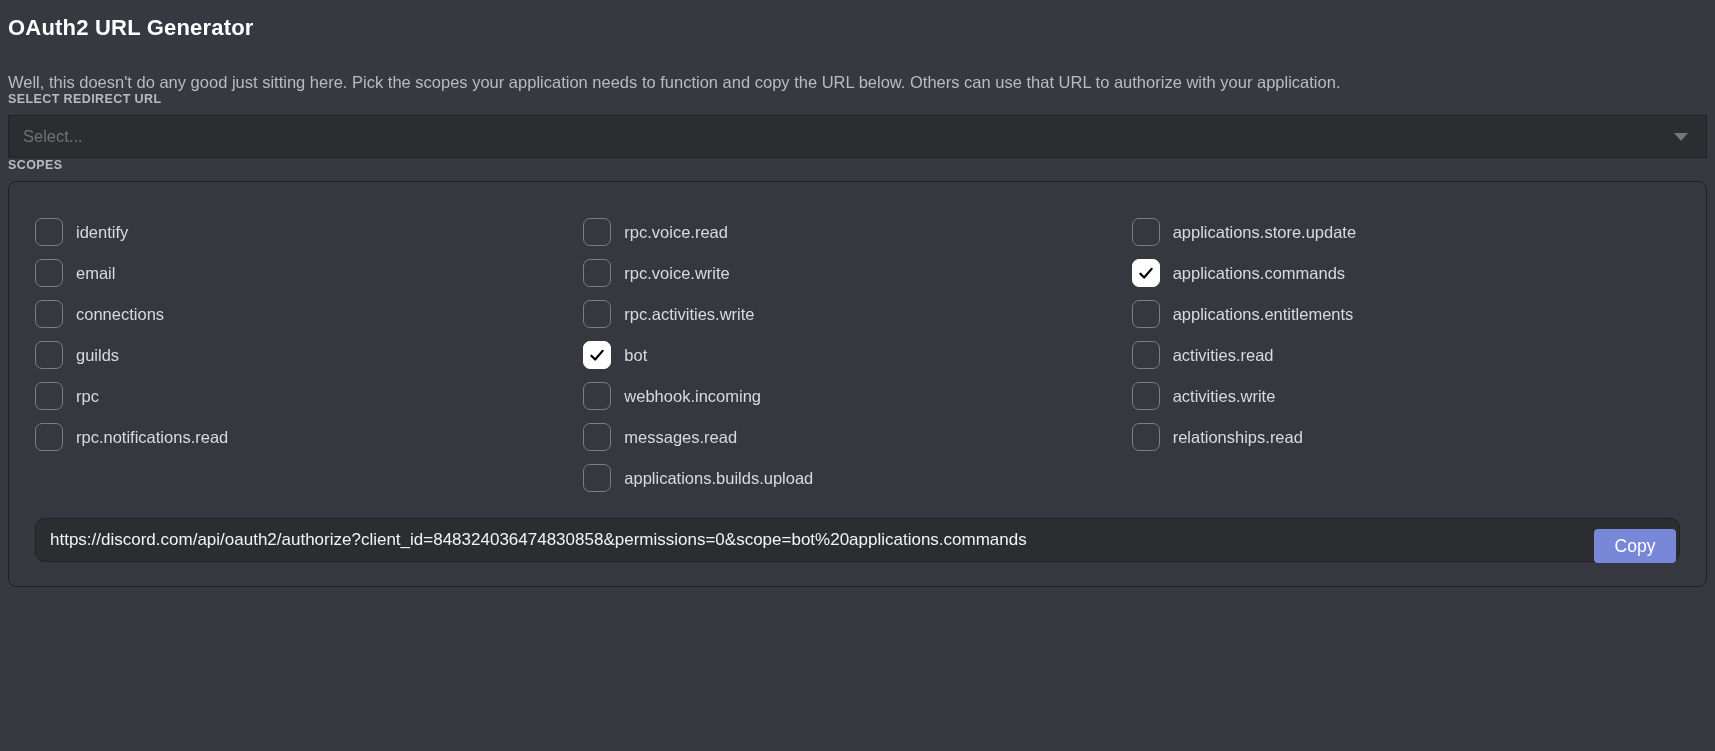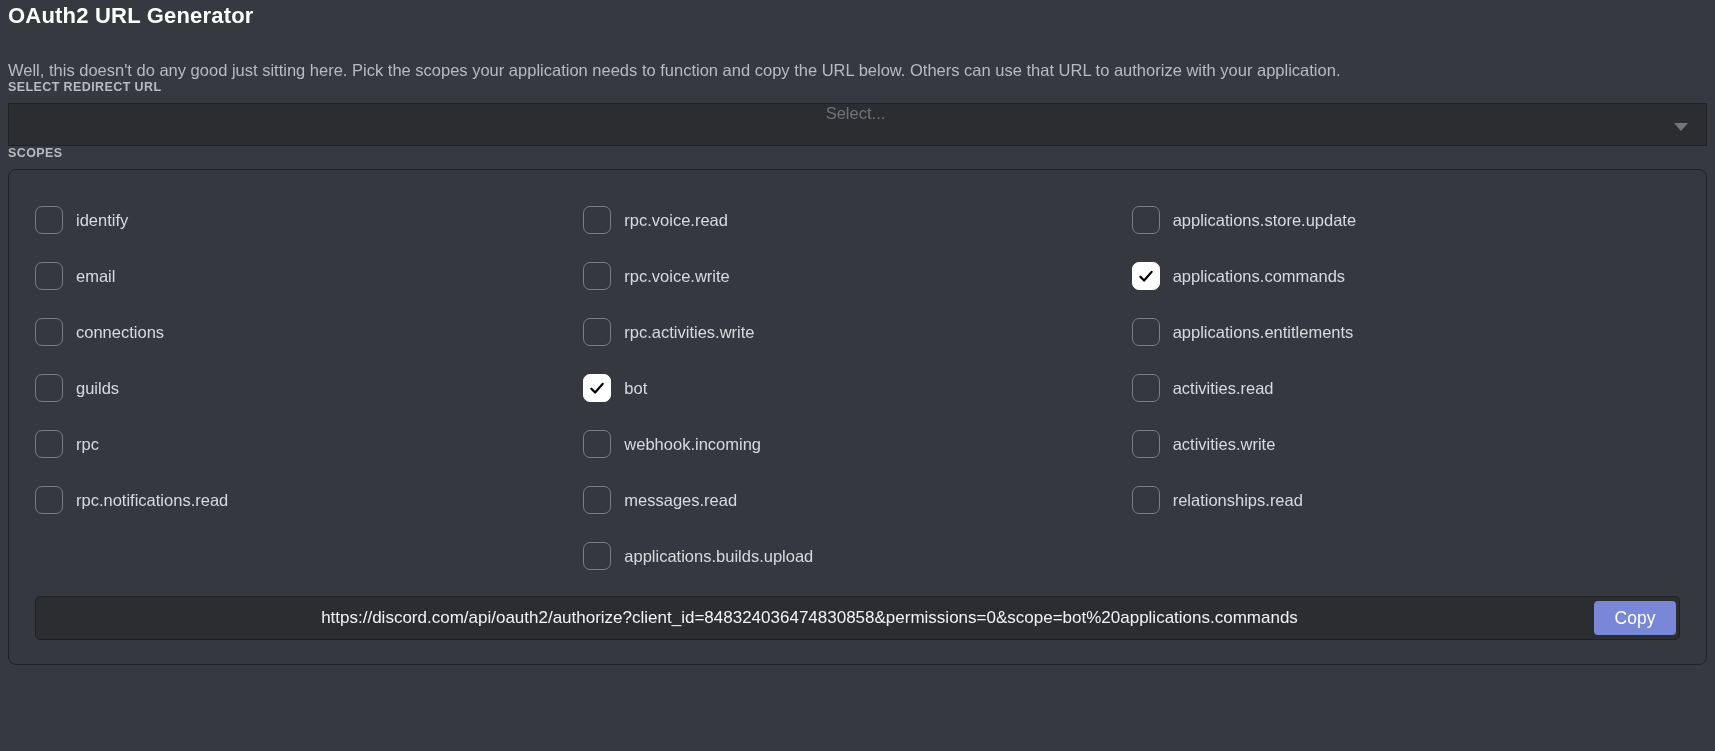--- a/index.html
+++ b/index.html
@@ -5,21 +5,21 @@
   * { box-sizing: border-box; margin: 0; padding: 0; }
   html, body {
     width: 1715px; height: 751px;
     background: #36393f;
     font-family: "Liberation Sans", sans-serif;
     overflow: hidden;
   }
   .page { padding: 0 8px; }
 
   .page-title {
-    margin-top: 3px;
+    margin-top: 15px;
     font-size: 22px;
     font-weight: bold;
     color: #ffffff;
     letter-spacing: 0.2px;
   }
   .page-desc {
     margin-top: 32px;
     font-size: 16.5px;
     color: #b9bbbe;
   }
@@ -35,21 +35,20 @@
     position: relative;
     margin-top: 9px;
     height: 43px;
     background: #2b2d31;
     border: 1px solid #202225;
     border-radius: 0;
     display: flex;
     align-items: center;
     padding: 0 18px 0 14px;
     cursor: pointer;
-    flex-direction: column;
   }
   .select-placeholder {
     font-size: 16.5px;
     color: #6f7378;
   }
   .select-caret {
     margin-left: auto;
     width: 0; height: 0;
     border-left: 7px solid transparent;
     border-right: 7px solid transparent;
@@ -64,21 +63,21 @@
     padding: 36px 26px 24px 26px;
   }
   .scopes-grid {
     display: grid;
     grid-template-columns: repeat(3, 1fr);
     align-items: start;
   }
   .scopes-col {
     display: flex;
     flex-direction: column;
-    row-gap: 28px;
+    row-gap: 13px;
   }
   .scope-row {
     display: flex;
     align-items: center;
     height: 28px;
     cursor: pointer;
   }
   .checkbox {
     flex: 0 0 auto;
     width: 28px; height: 28px;
@@ -101,31 +100,30 @@
 
   .url-row {
     position: relative;
     margin-top: 26px;
   }
   .url-input {
     width: 100%;
     height: 44px;
     background: #2b2d31;
     border: 1px solid #1e2024;
-    border-radius: 5px;
+    border-radius: 10px;
     color: #f2f3f5;
     font-family: "Liberation Sans", sans-serif;
     font-size: 17px;
     padding: 0 110px 0 14px;
     outline: none;
-    text-align: center;
   }
   .copy-button {
     position: absolute;
-    top: 5px; right: 4px;
+    top: 11px; right: 4px;
     height: 34px; width: 82px;
     border: none;
     border-radius: 4px;
     background: #7887d7;
     color: #ffffff;
     font-family: "Liberation Sans", sans-serif;
     font-size: 17.5px;
     cursor: pointer;
   }
 </style>

